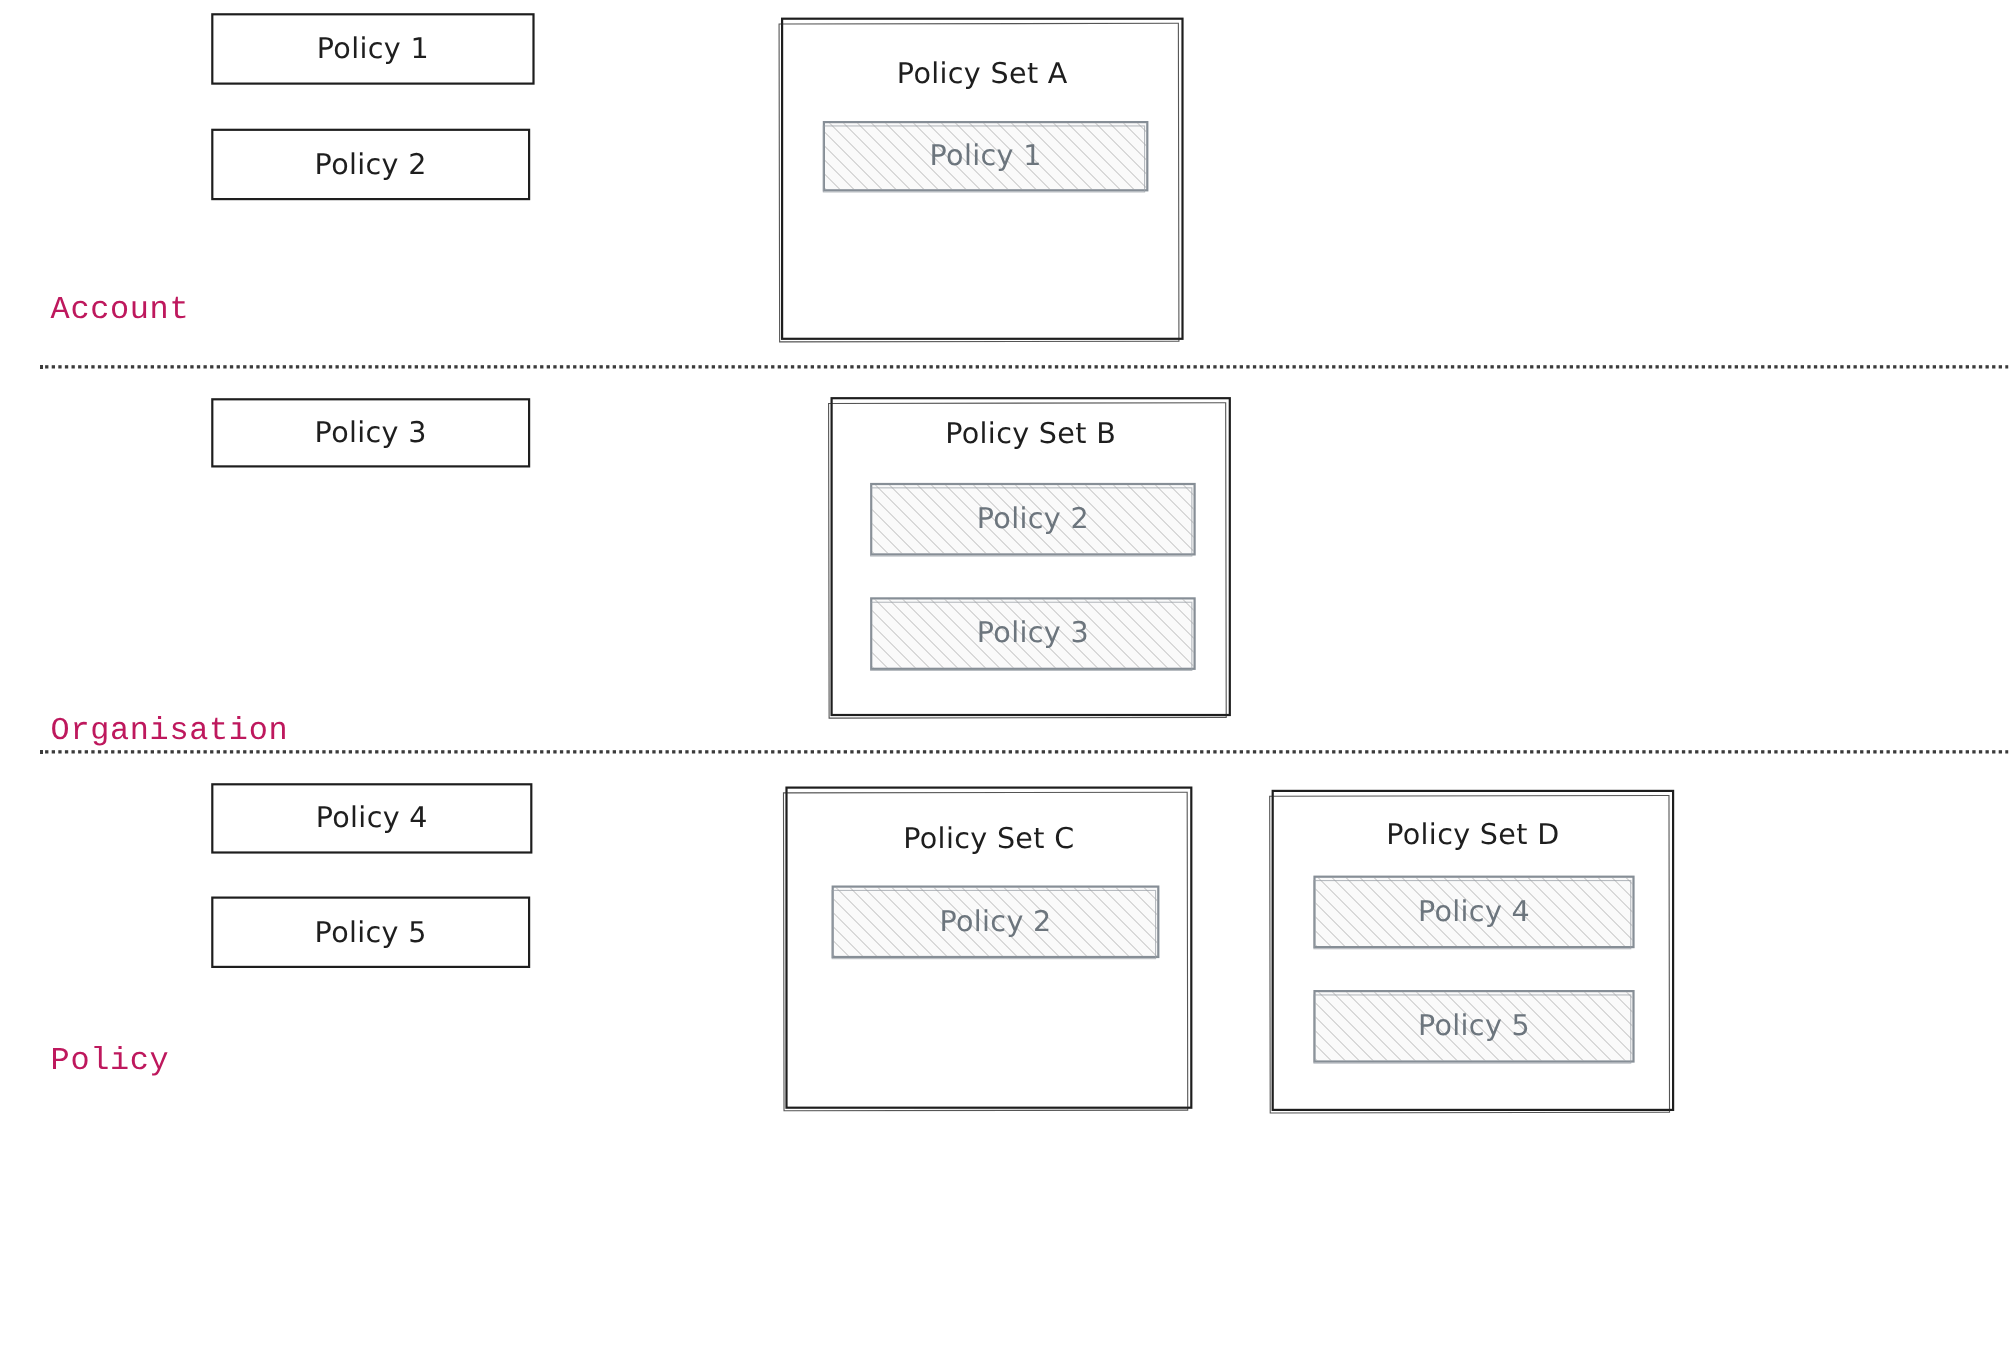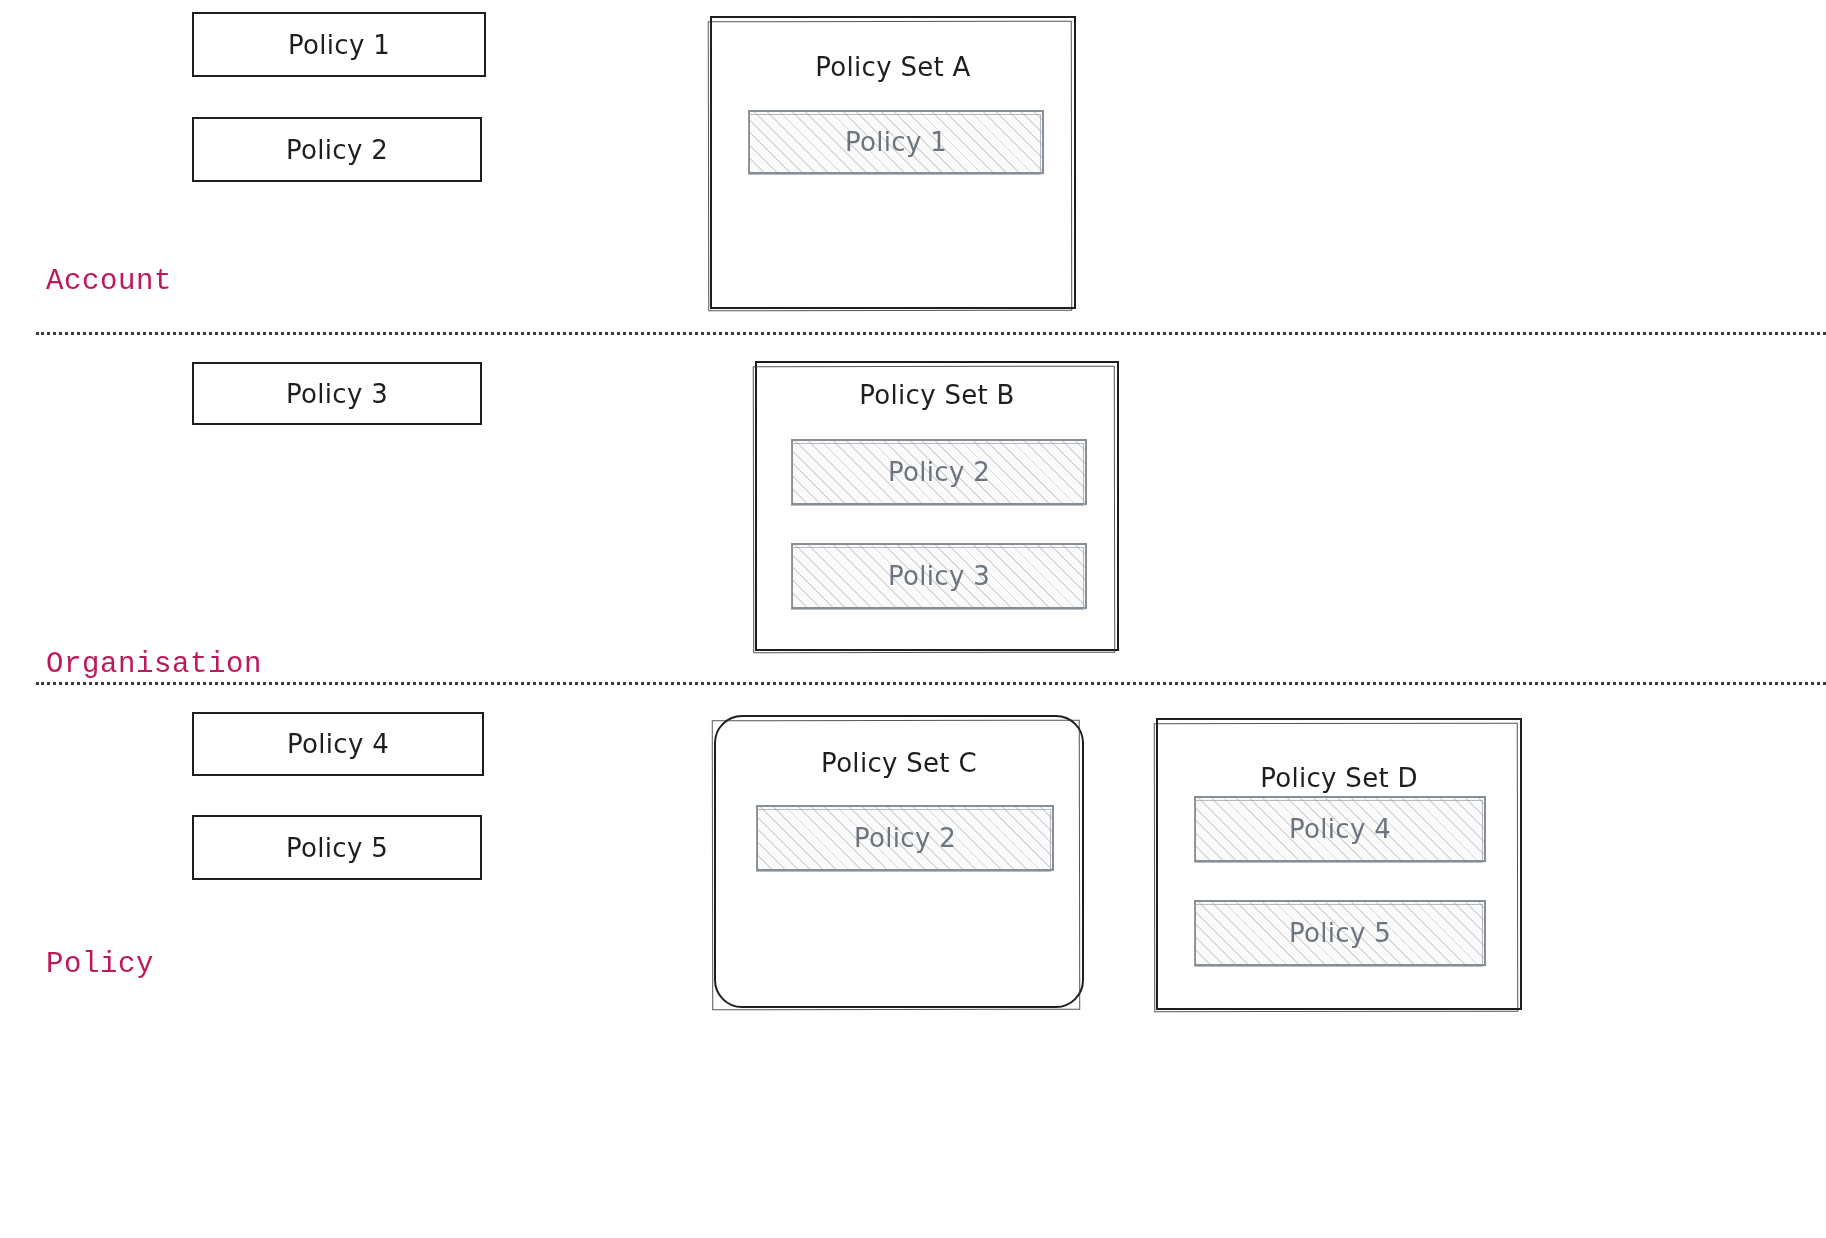--- a/index.html
+++ b/index.html
@@ -158,29 +158,29 @@
   <div class="divider" style="left:36px; top:682px; width:1790px;"></div>
 
   <div class="policy-chip" style="left:192px; top:712px; width:292px; height:64px;">
     <span class="chip-label">Policy 4</span>
   </div>
 
   <div class="policy-chip" style="left:192px; top:815px; width:290px; height:65px;">
     <span class="chip-label">Policy 5</span>
   </div>
 
-  <div class="policyset-box" style="left:714px; top:715px; width:370px; height:293px;border-radius:28px;">
+  <div class="policyset-box" style="left:714px; top:715px; width:370px; height:293px;">
     <div class="policyset-title" style="top:31px;">Policy Set C</div>
     <div class="hatch-box" style="left:40px; top:88px; width:298px; height:66px;">
       <span class="hatch-label">Policy 2</span>
     </div>
   </div>
 
   <div class="policyset-box" style="left:1156px; top:718px; width:366px; height:292px;">
-    <div class="policyset-title" style="top:43px;">Policy Set D</div>
+    <div class="policyset-title" style="top:24px;">Policy Set D</div>
     <div class="hatch-box" style="left:36px; top:76px; width:292px; height:66px;">
       <span class="hatch-label">Policy 4</span>
     </div>
     <div class="hatch-box" style="left:36px; top:180px; width:292px; height:66px;">
       <span class="hatch-label">Policy 5</span>
     </div>
   </div>
 
   <div class="scope-label" style="left:46px; top:948px;">Policy</div>
 

